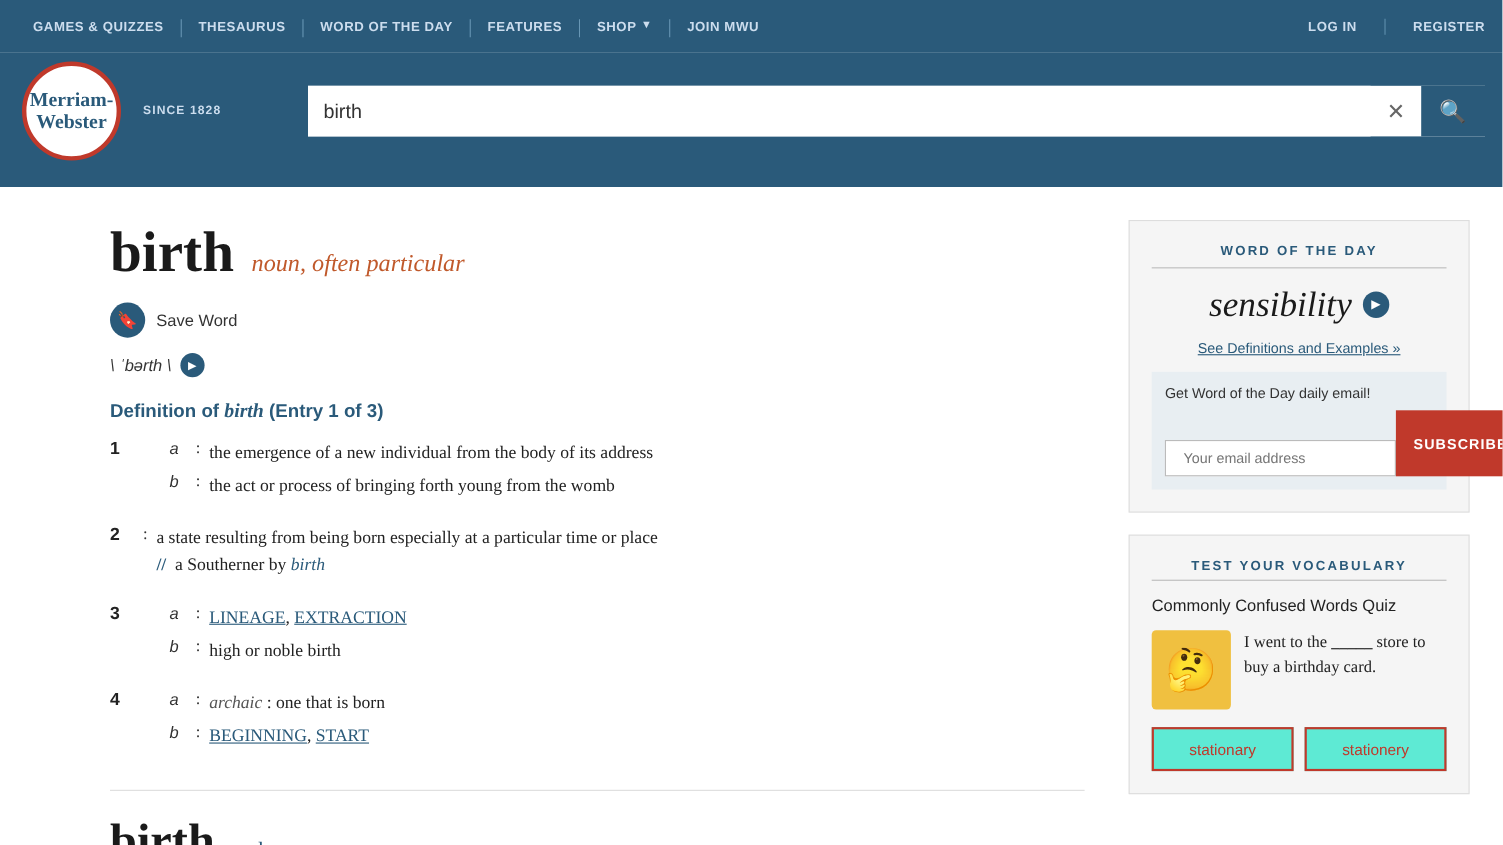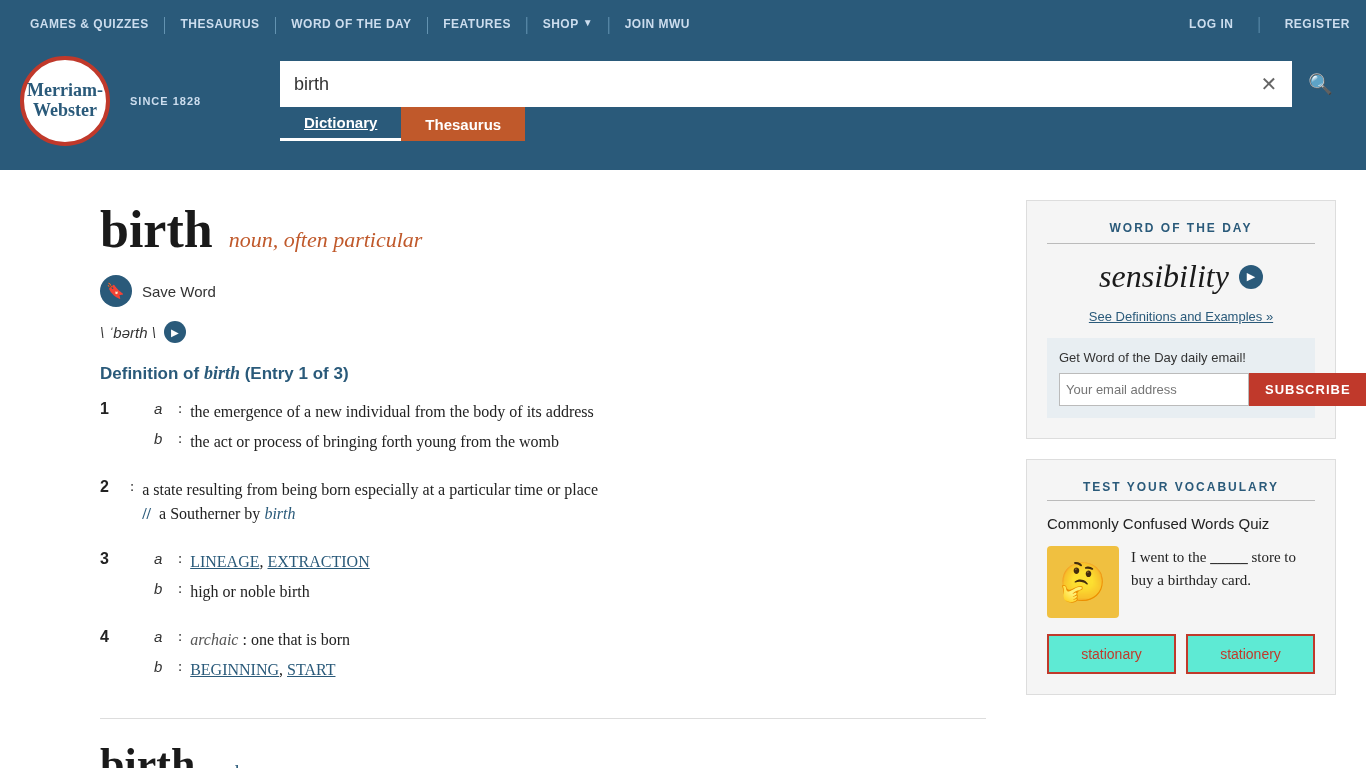--- a/index.html
+++ b/index.html
@@ -403,25 +403,26 @@
       color: #333;
       margin-bottom: 8px;
     }
     .email-row {
       display: flex;
       gap: 0;
     }
     .email-input {
       flex: 1;
       border: 1px solid #bbb;
-      padding: 8px 6px;
+      padding: 8px 16px;
       font-size: 13px;
       font-family: Arial, sans-serif;
       color: #999;
       outline: none;
+      margin-top: 27px;
     }
     .subscribe-btn {
       background: #c0392b;
       color: #fff;
       border: none;
       padding: 8px 16px;
       font-size: 13px;
       font-family: Arial, sans-serif;
       font-weight: bold;
       text-transform: uppercase;
@@ -543,24 +544,20 @@
     <span class="logo-since">SINCE 1828</span>
   </div>
   <div class="search-area">
     <div class="search-bar">
       <input class="search-input" type="text" value="birth" style="">
       <button class="search-clear">✕</button>
       <button class="search-btn">
         <span>🔍</span>
       </button>
     </div>
-    <div class="sub-tabs">
-      <div class="tab-dict">Dictionary</div>
-      <div class="tab-thes">Thesaurus</div>
-    </div>
   </div>
 </div>
 
 <div class="main-layout">
 
   <div class="content-area">
 
     <div class="word-header-row">
       <span class="word-title">birth</span>
       <span class="word-pos">noun, often particular</span>

